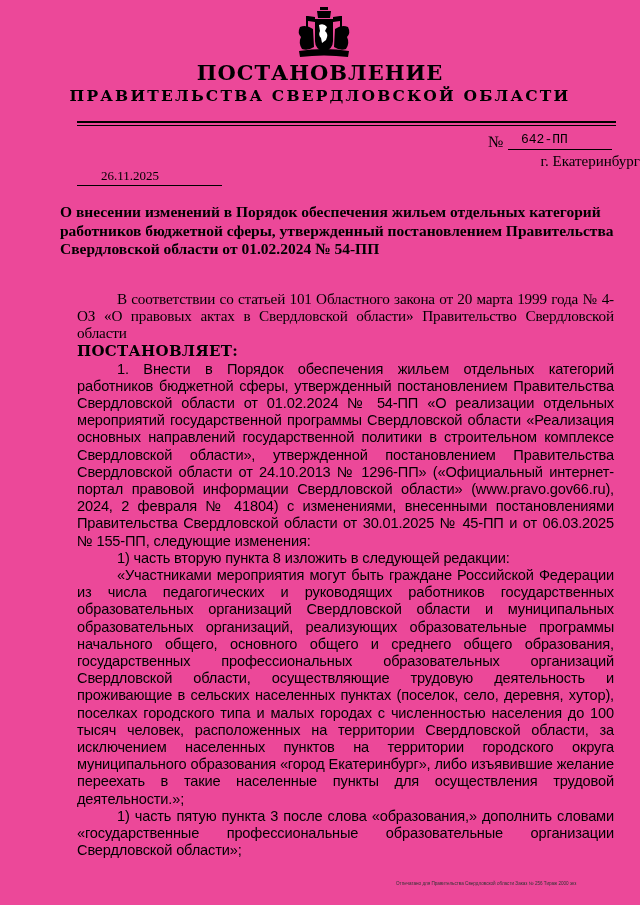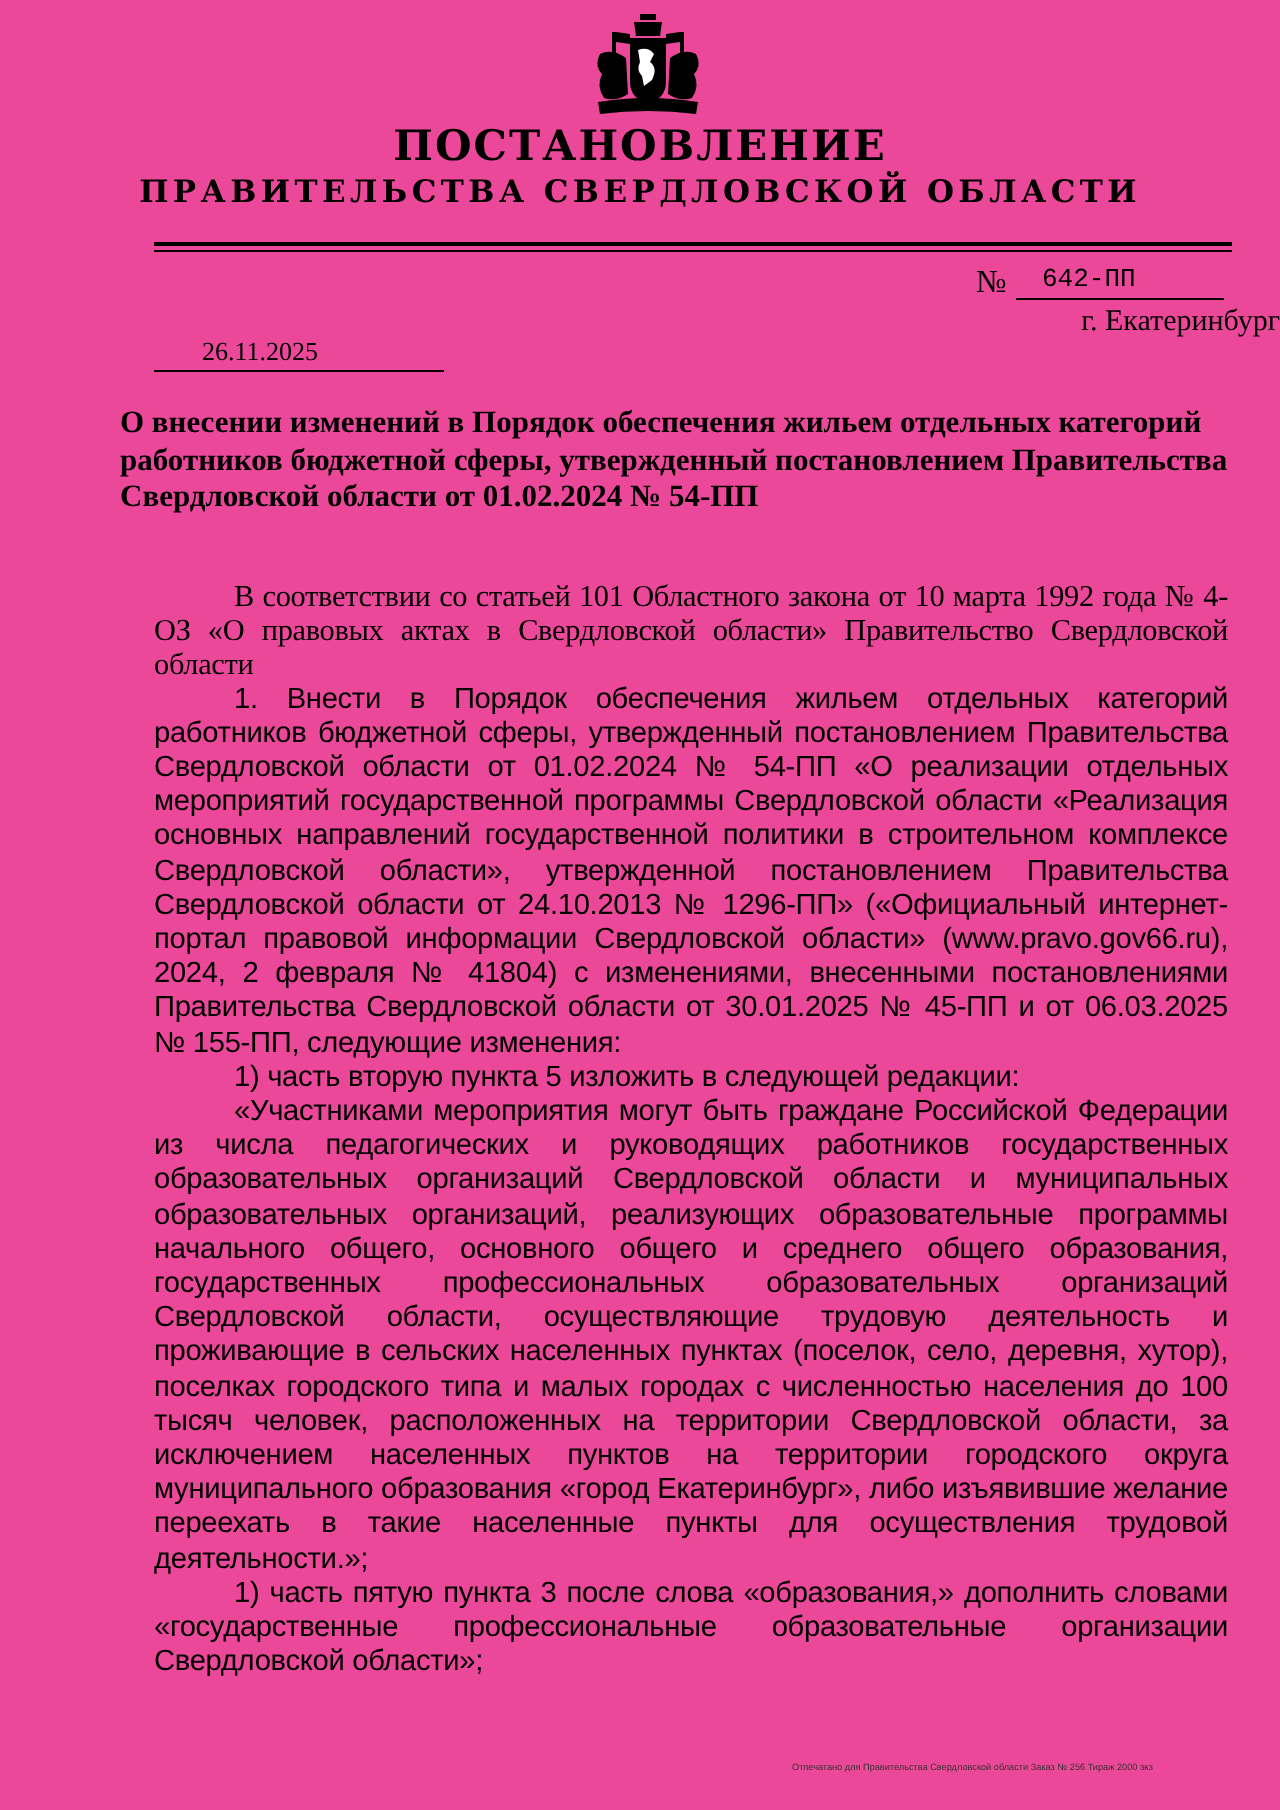--- a/index.html
+++ b/index.html
@@ -76,21 +76,22 @@
   <div class="num-label">№</div>
   <div class="num-field">
     <span>642-ПП</span>
   </div>
 
   <div class="city">г. Екатеринбург</div>
 
   <div class="subject">О внесении изменений в Порядок обеспечения жильем отдельных категорий работников бюджетной сферы, утвержденный постановлением Правительства Свердловской области от 01.02.2024 № 54-ПП</div>
 
   <div class="body">
-    <p class="indent lead">В соответствии со статьей 101 Областного закона от 10 марта 1992 года № 4-ОЗ «О правовых актах в Свердловской области» Правительство Свердловской области</p>
+    <p class="indent lead">В соответствии со статьей 101 Областного закона от 20 марта 1999 года № 4-ОЗ «О правовых актах в Свердловской области» Правительство Свердловской области</p>
+    <p class="resolve">ПОСТАНОВЛЯЕТ:</p>
     <p class="indent">1. Внести в Порядок обеспечения жильем отдельных категорий работников бюджетной сферы, утвержденный постановлением Правительства Свердловской области от 01.02.2024 № 54-ПП «О реализации отдельных мероприятий государственной программы Свердловской области «Реализация основных направлений государственной политики в строительном комплексе Свердловской области», утвержденной постановлением Правительства Свердловской области от 24.10.2013 № 1296-ПП» («Официальный интернет-портал правовой информации Свердловской области» (www.pravo.gov66.ru), 2024, 2 февраля № 41804) с изменениями, внесенными постановлениями Правительства Свердловской области от 30.01.2025 № 45-ПП и от 06.03.2025 № 155-ПП, следующие изменения:</p>
-    <p class="indent">1) часть вторую пункта 5 изложить в следующей редакции:</p>
+    <p class="indent">1) часть вторую пункта 8 изложить в следующей редакции:</p>
     <p class="indent">«Участниками мероприятия могут быть граждане Российской Федерации из числа педагогических и руководящих работников государственных образовательных организаций Свердловской области и муниципальных образовательных организаций, реализующих образовательные программы начального общего, основного общего и среднего общего образования, государственных профессиональных образовательных организаций Свердловской области, осуществляющие трудовую деятельность и проживающие в сельских населенных пунктах (поселок, село, деревня, хутор), поселках городского типа и малых городах с численностью населения до 100 тысяч человек, расположенных на территории Свердловской области, за исключением населенных пунктов на территории городского округа муниципального образования «город Екатеринбург», либо изъявившие желание переехать в такие населенные пункты для осуществления трудовой деятельности.»;</p>
     <p class="indent">1) часть пятую пункта 3 после слова «образования,» дополнить словами «государственные профессиональные образовательные организации Свердловской области»;</p>
   </div>
 
   <div class="footer">Отпечатано для Правительства Свердловской области Заказ № 256 Тираж 2000 экз</div>
 </div>
 
 </body></html>

